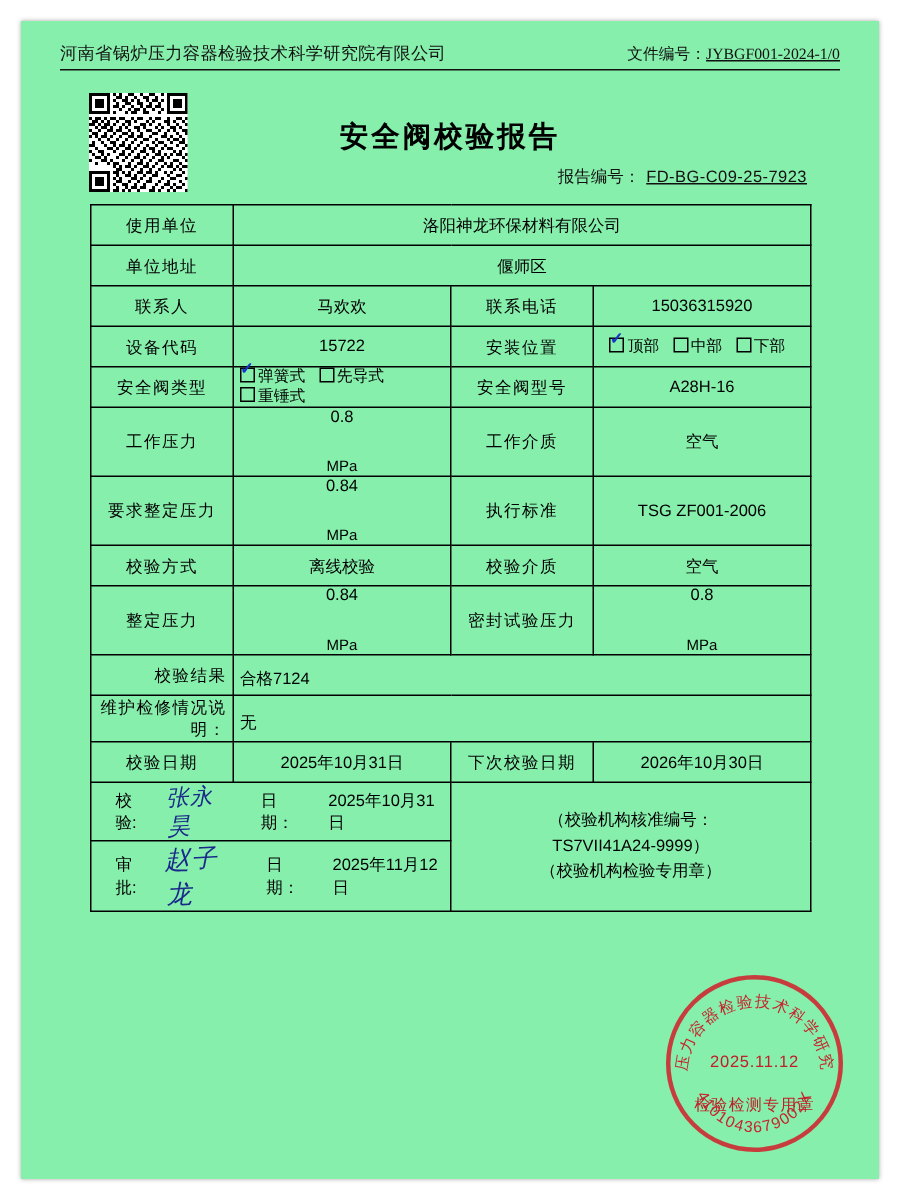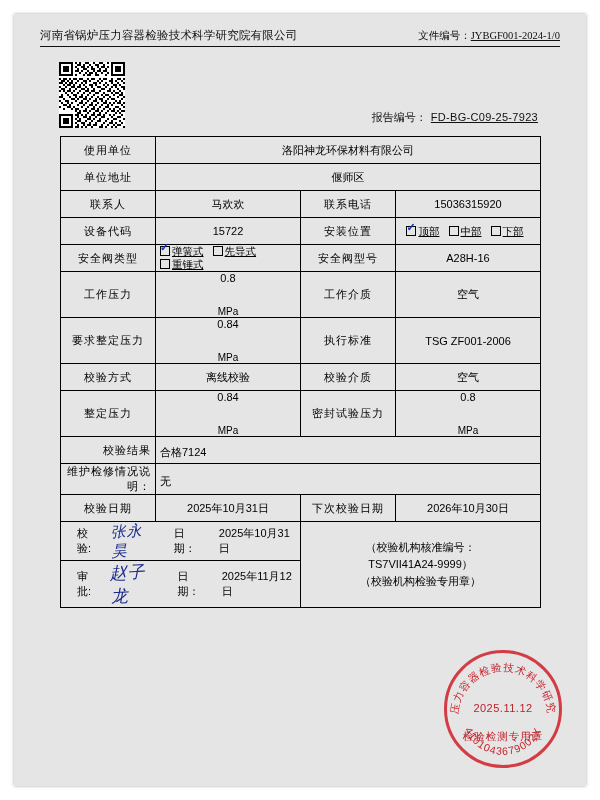--- a/index.html
+++ b/index.html
@@ -19,21 +19,21 @@
     height: 800px;
     background: #ffffff;
     box-sizing: border-box;
   }
   .sheet {
     position: absolute;
     left: 14px;
     top: 14px;
     width: 572px;
     height: 772px;
-    background: #e5e5e5;
+    background: #86efac;
     box-shadow: 0 0 3px rgba(0,0,0,0.35);
     box-sizing: border-box;
   }
 
   
   .hdr {
     position: absolute;
     left: 26px;
     top: 14px;
     width: 520px;
@@ -122,21 +122,21 @@
     vertical-align: -1px;
   }
   .cbox.checked::after {
     content: "✓";
     position: absolute;
     left: -1px; top: -6px;
     font-size: 11px;
     color: #1436c8;
     font-weight: bold;
   }
-  .cbox-label { margin-right: 6px; white-space: nowrap; font-size: 10.5px; text-decoration: underline; }
+  .cbox-label { margin-right: 6px; white-space: nowrap; font-size: 10.5px; }
   .chk-wrap { line-height: 13px; }
 
   .big-cell { height: 100px; vertical-align: top; }
   .big-cell2 { height: 120px; vertical-align: top; }
   .big-text { padding-top: 5px; font-size: 11px; }
   .mid-lbl { vertical-align: middle; text-align: right; }
 
   
   .sig-row td { height: 38px; }
   .sig-inner {
@@ -508,20 +508,21 @@
             <rect x="16" y="32" width="1" height="1"></rect>
             <rect x="20" y="32" width="2" height="1"></rect>
             <rect x="23" y="32" width="1" height="1"></rect>
             <rect x="26" y="32" width="1" height="1"></rect>
             <rect x="28" y="32" width="1" height="1"></rect>
             <rect x="32" y="32" width="1" height="1"></rect>
         </g>
       </svg>
     </div>
 
+    <div class="title">安全阀校验报告</div>
 
     <div class="reportno">
       <span>报告编号：</span>
       <span class="val">FD-BG-C09-25-7923</span>
     </div>
 
     <table class="main">
       <colgroup>
         <col style="width:95px">
           <col style="width:145px">

